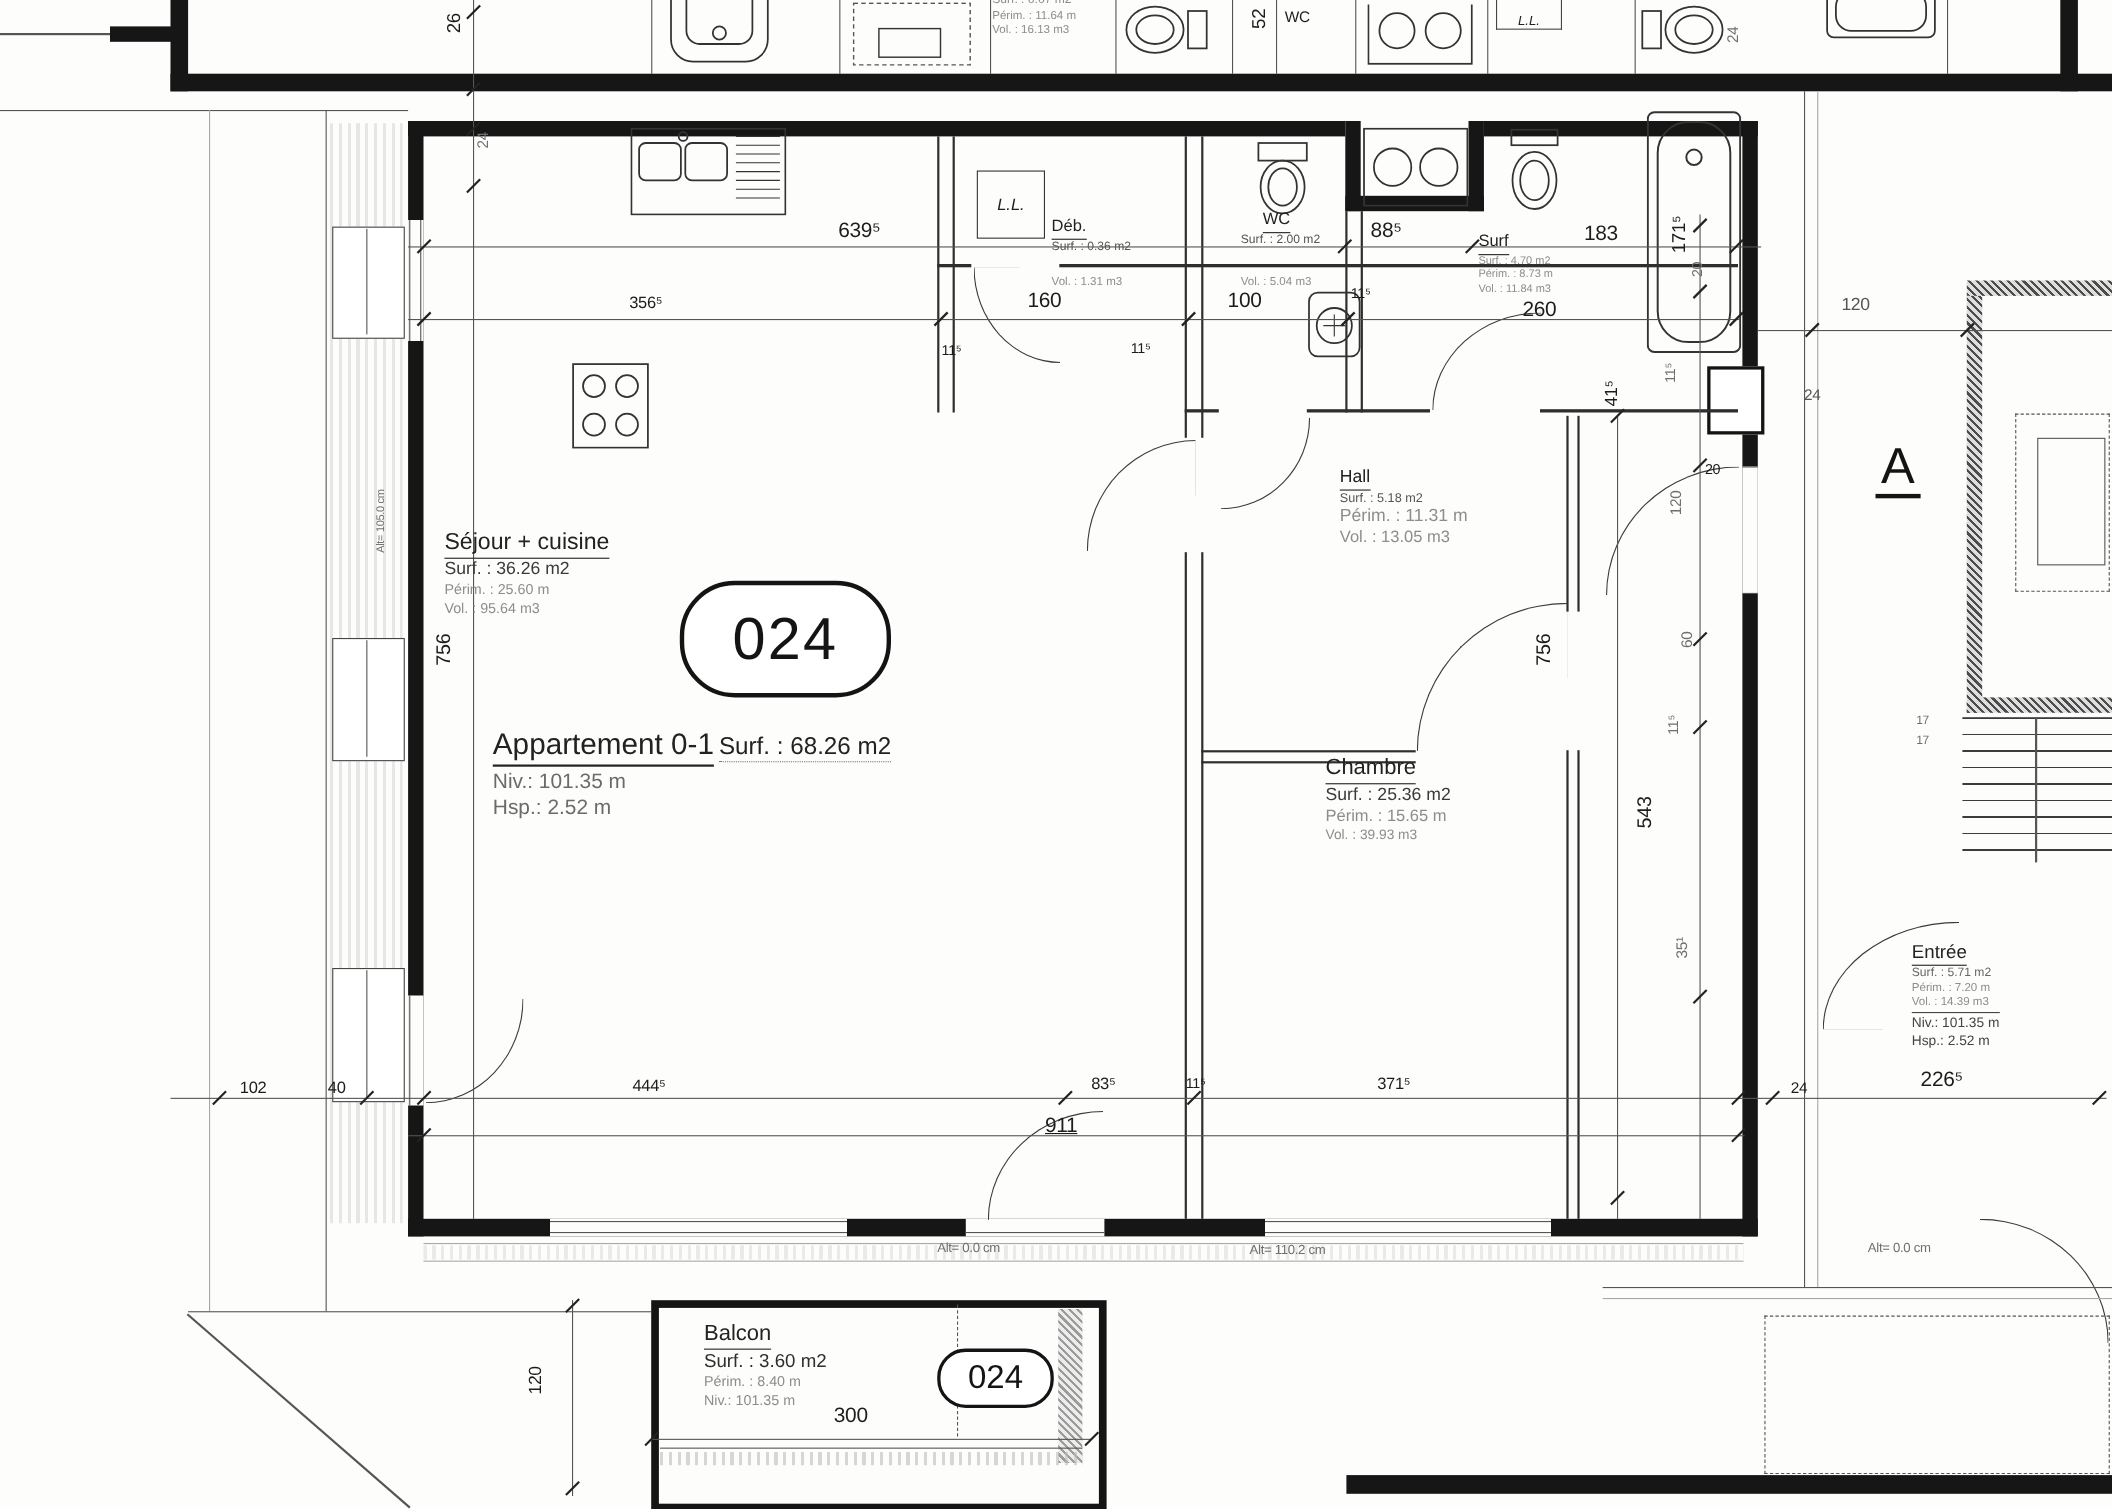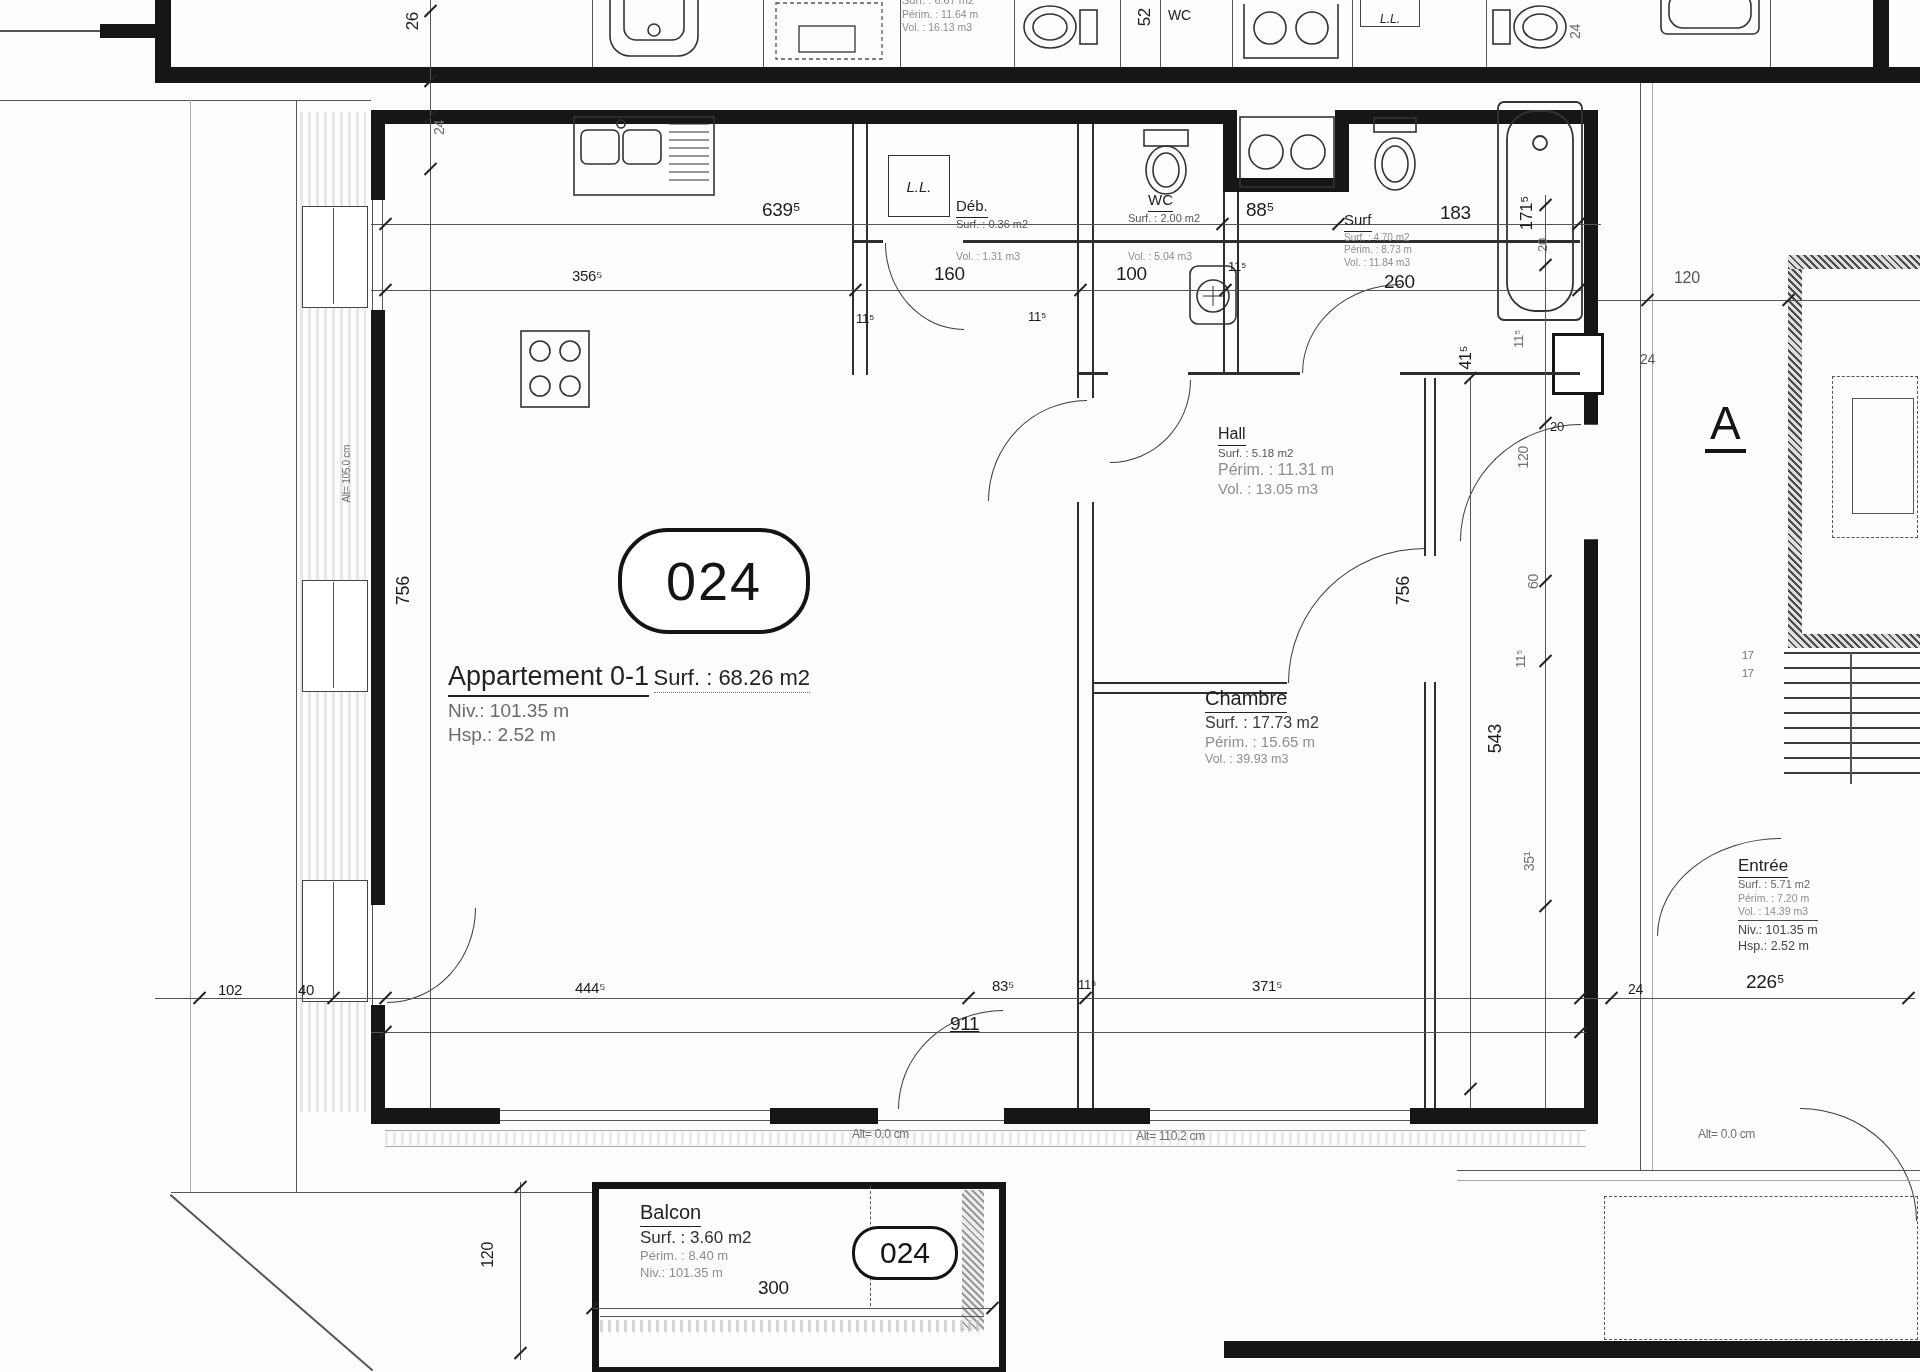--- a/index.html
+++ b/index.html
@@ -334,35 +334,41 @@
   <div class="dim big" style="left:950px;top:1014px;text-decoration:underline;">911</div>
   <div class="dim" style="left:1628px;top:982px;font-size:14px;">24</div>
   <div class="dim big" style="left:1746px;top:972px;">226⁵</div>
   <div class="dim" style="left:1674px;top:270px;font-size:16px;color:#555;">120</div>
   <div class="dim" style="left:1640px;top:352px;font-size:14px;color:#555;">24</div>
   <div class="dim vtext" style="left:1136px;top:8px;font-size:17px;">52</div>
   <div class="dim vtext gy" style="left:1568px;top:24px;font-size:14px;">24</div>
   <div class="dim vtext" style="left:480px;top:1242px;font-size:16px;">120</div>
   <div class="dim big" style="left:758px;top:1278px;">300</div>
 
+  <div class="room" style="left:404px;top:480px;">
+    <div class="nm" style="font-size:21px;">Séjour + cuisine</div>
+    <div style="font-size:16px;color:#3a3a3a;">Surf. : 36.26 m2</div>
+    <div class="s2" style="font-size:13px;">Périm. : 25.60 m</div>
+    <div class="s2" style="font-size:13px;">Vol. : 95.64 m3</div>
+  </div>
 
   <div class="badge" style="left:618px;top:528px;width:184px;height:98px;font-size:54px;letter-spacing:2px;">
     <span>024</span>
   </div>
 
   <div class="room" style="left:448px;top:660px;">
     <div class="nm" style="font-size:27px;border-bottom-width:2px;">Appartement 0-1</div>
     <div style="font-size:22px;color:#222;border-bottom:1.5px dotted #777;display:inline-block;">Surf. : 68.26 m2</div>
     <div style="font-size:19px;color:#6b6b6b;margin-top:2px;">Niv.: 101.35 m</div>
     <div style="font-size:19px;color:#6b6b6b;">Hsp.: 2.52 m</div>
   </div>
 
   <div class="room" style="left:1205px;top:686px;">
     <div class="nm" style="font-size:20px;">Chambre</div>
-    <div style="font-size:16px;color:#3a3a3a;">Surf. : 17.73 m2</div>
+    <div style="font-size:16px;color:#3a3a3a;">Surf. : 25.36 m2</div>
     <div class="s2" style="font-size:15px;">Périm. : 15.65 m</div>
     <div class="s2" style="font-size:12.5px;">Vol. : 39.93 m3</div>
   </div>
 
   <div class="room" style="left:1218px;top:424px;">
     <div class="nm" style="font-size:16px;">Hall</div>
     <div style="font-size:11.5px;color:#555;">Surf. : 5.18 m2</div>
     <div class="s2" style="font-size:16px;">Périm. : 11.31 m</div>
     <div class="s2" style="font-size:15px;">Vol. : 13.05 m3</div>
   </div>

